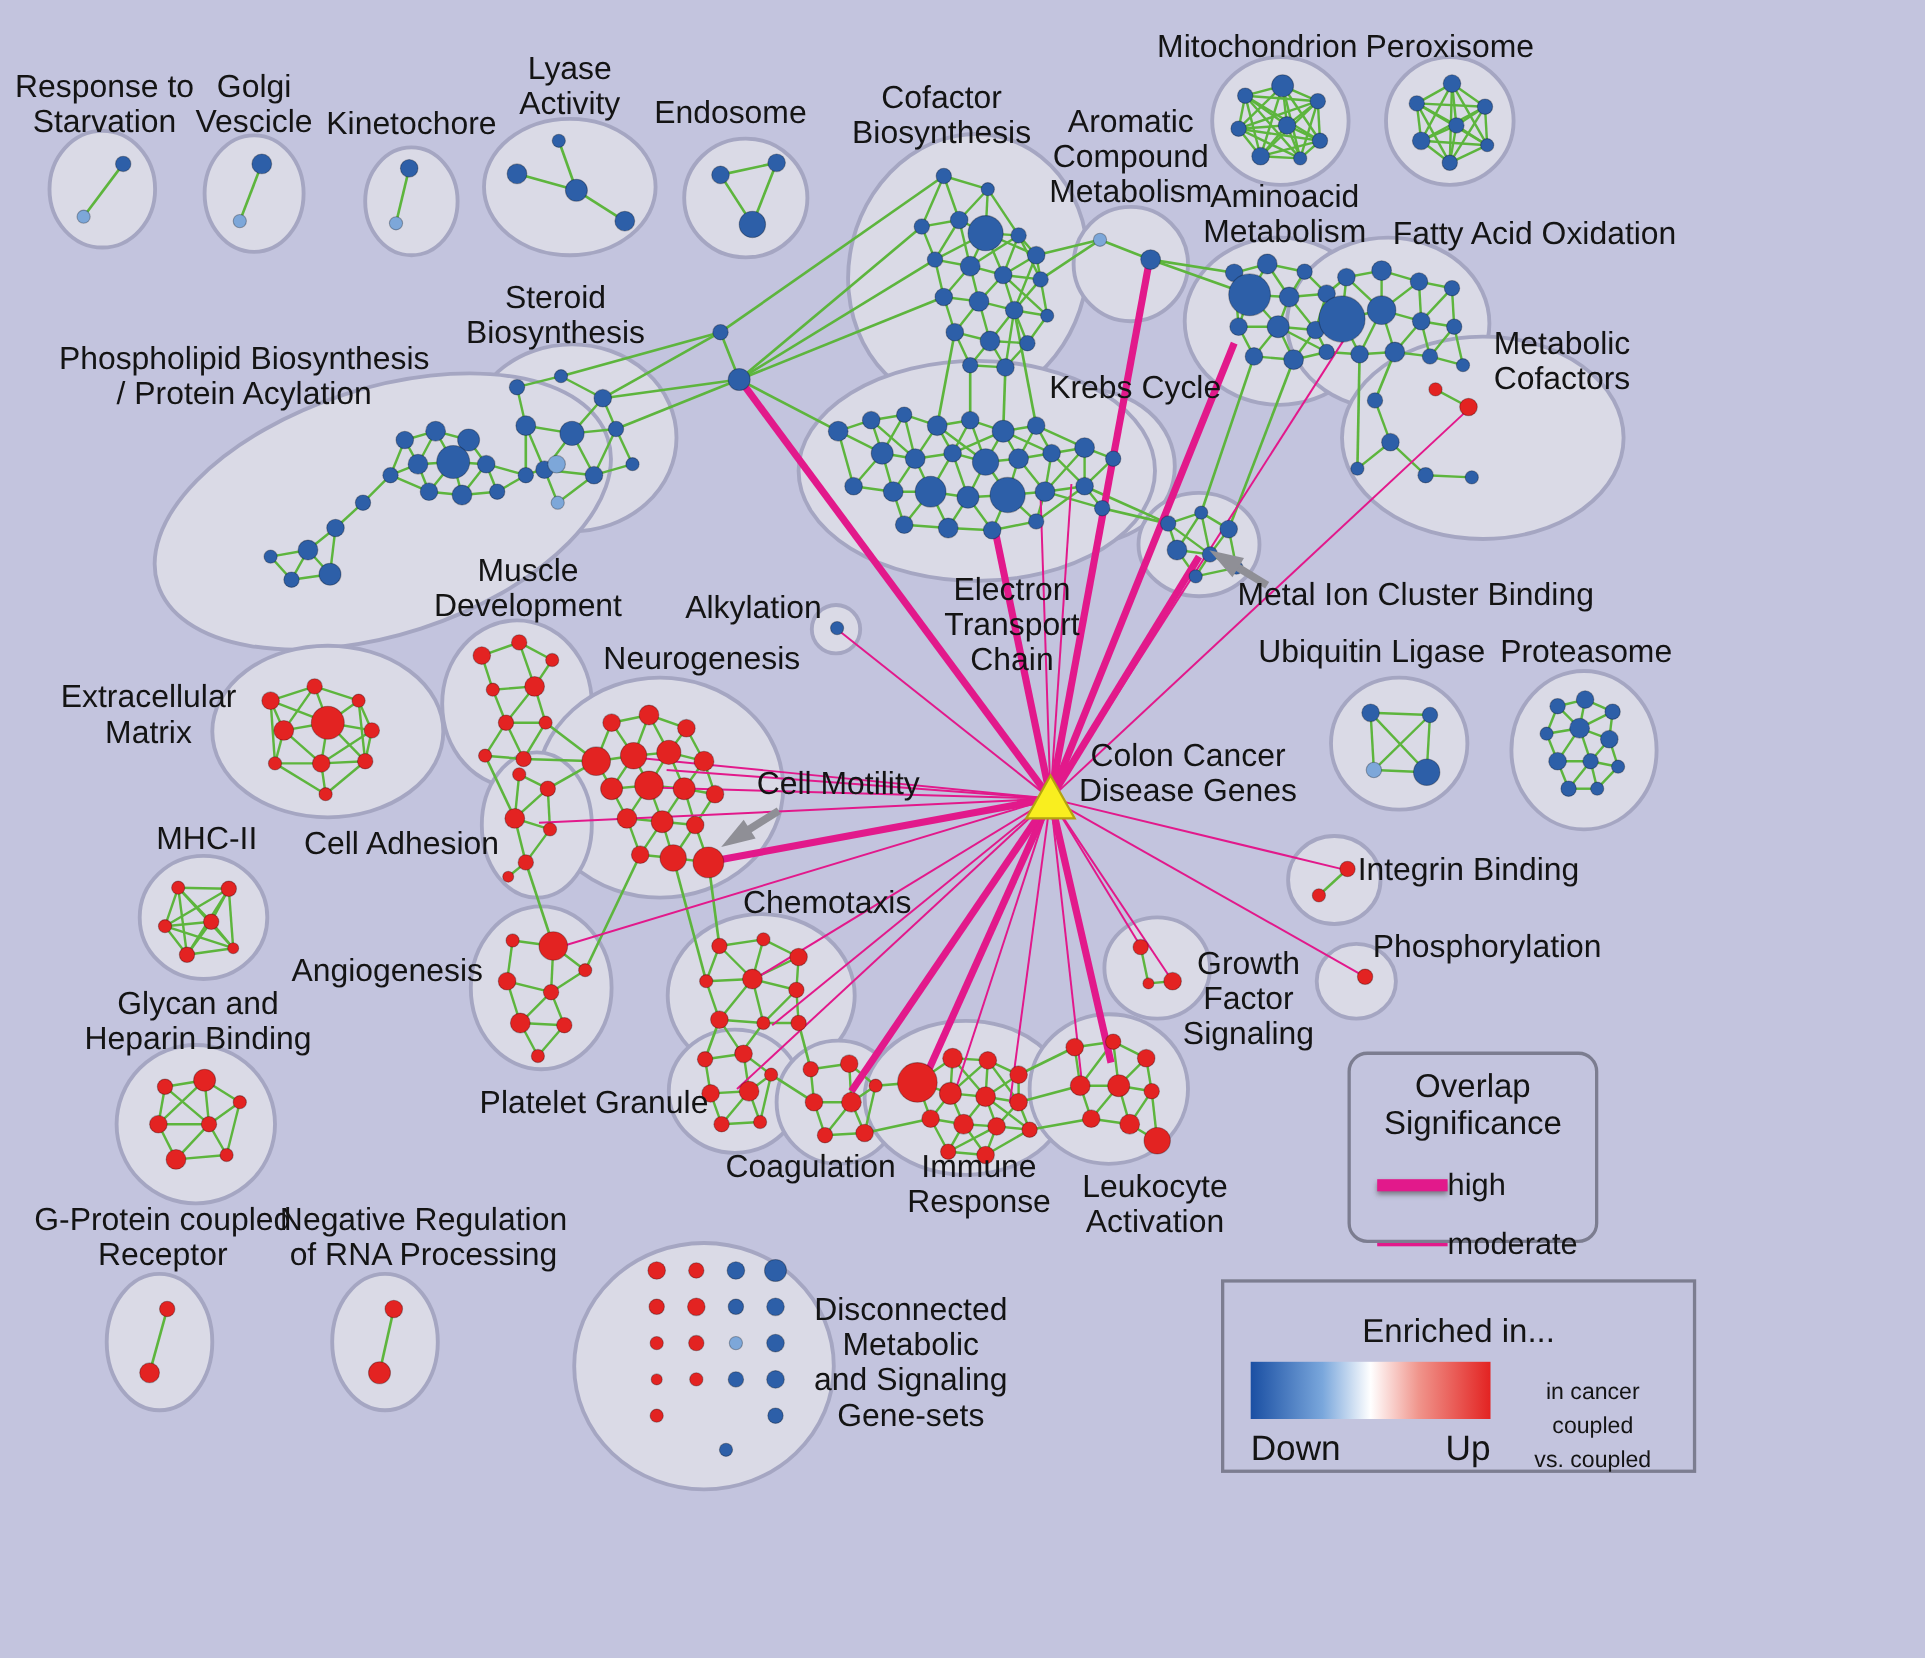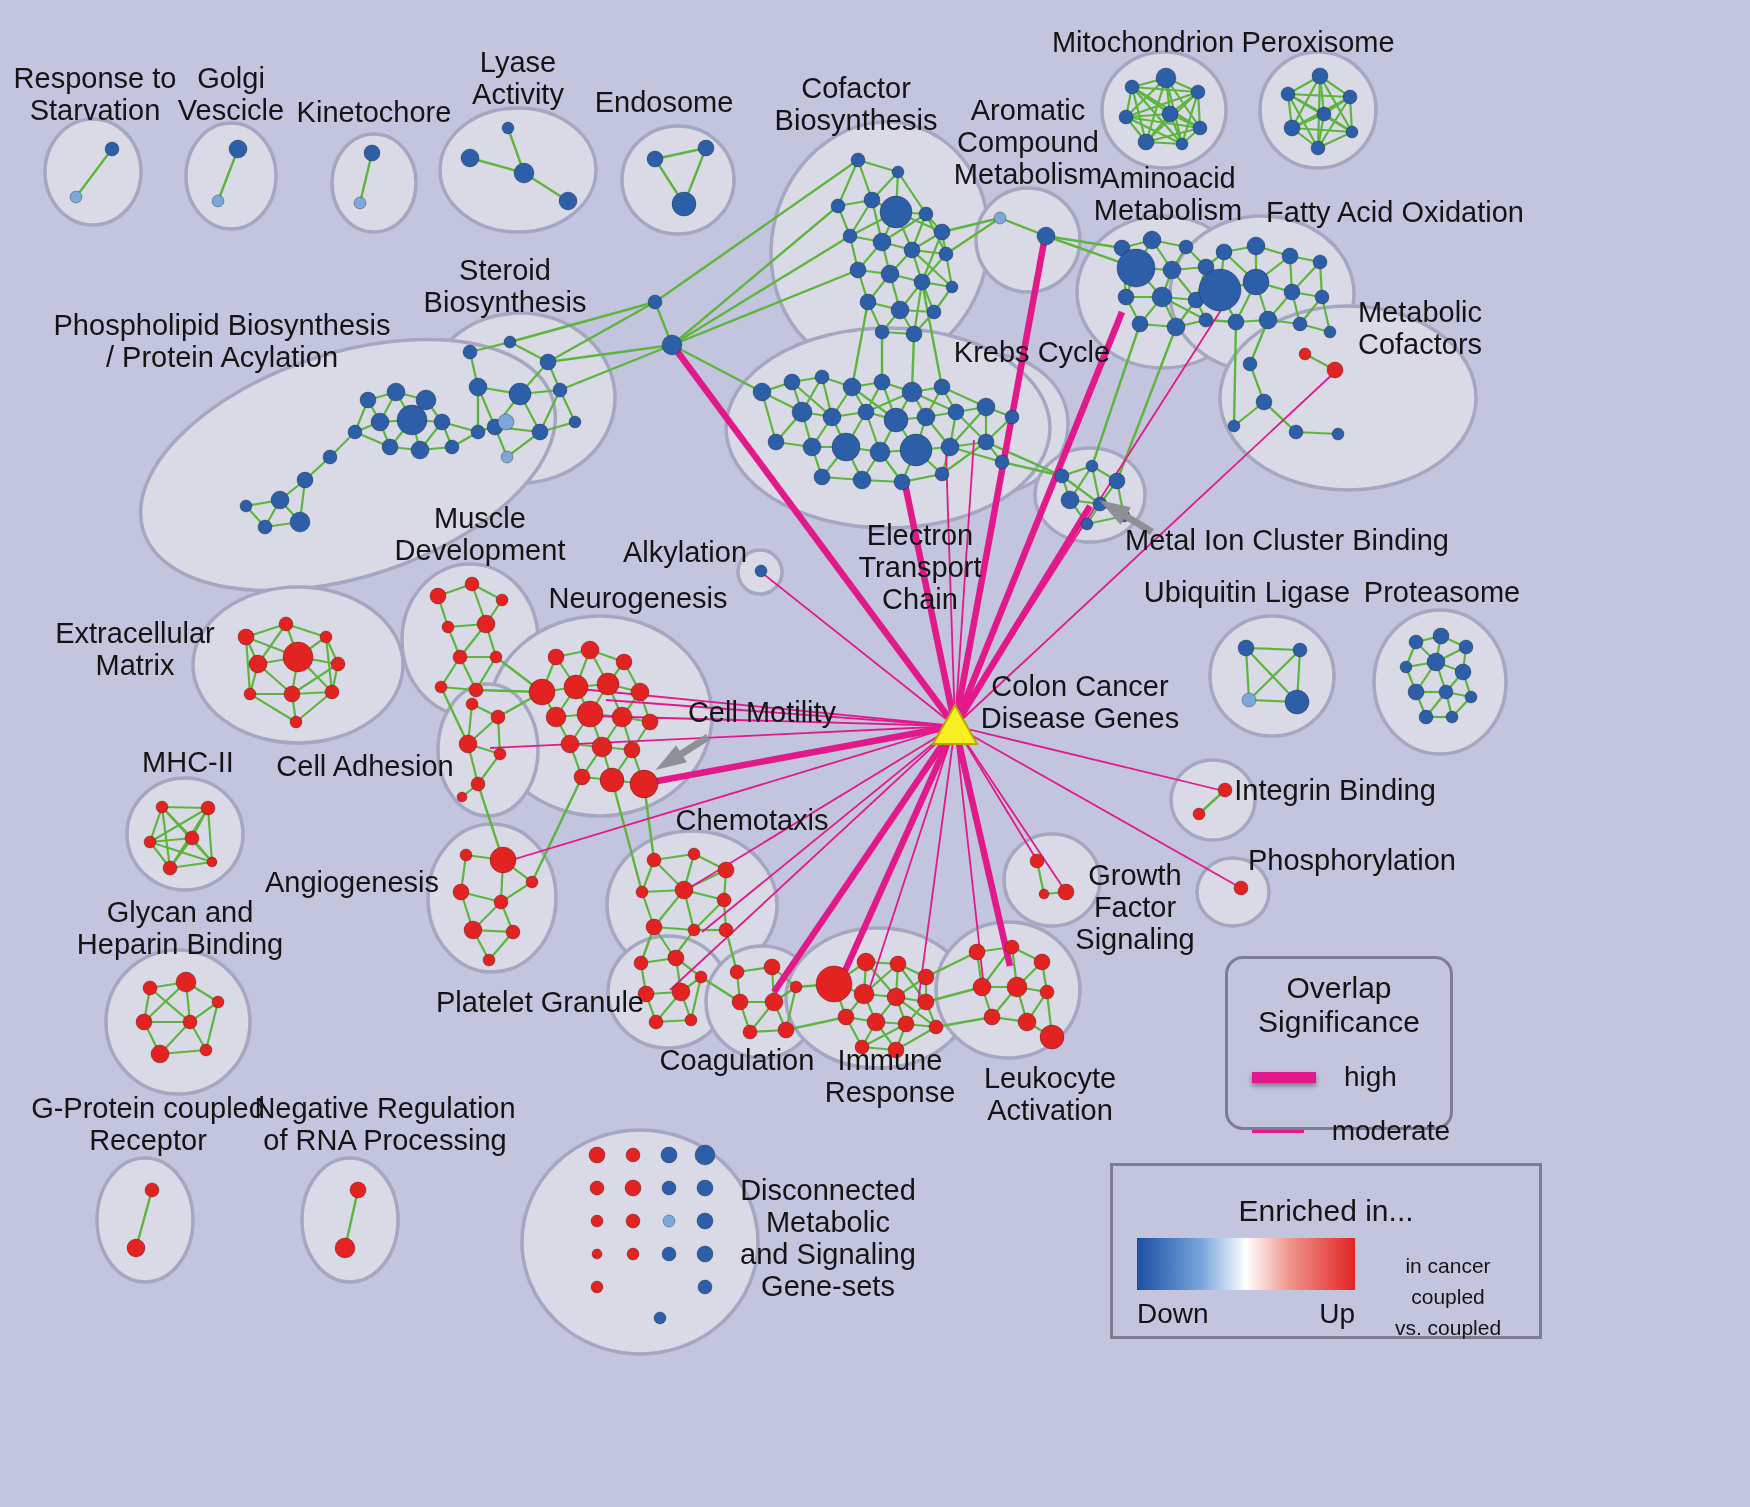--- a/index.html
+++ b/index.html
@@ -3,29 +3,29 @@
 <meta charset="utf-8">
 <style>
   html,body{margin:0;padding:0;background:#ffffff;}
   .figure{position:relative;width:1750px;height:1507px;background:#c3c4de;overflow:hidden;
           font-family:"Liberation Sans",sans-serif;color:#141414;}
   #network-svg{position:absolute;left:0;top:0;}
   svg text{font-family:"Liberation Sans",sans-serif;}
   .legend{position:absolute;box-sizing:border-box;}
   .legend-overlap{left:1225px;top:956px;width:228px;height:174px;border:3px solid #7c7d90;border-radius:18px;}
   .legend-title{font-size:30px;line-height:34px;text-align:center;margin-top:12px;}
-  .legend-row{display:flex;align-items:center;gap:28px;padding-left:24px;margin-top:22px;font-size:28px;}
+  .legend-row{display:flex;align-items:center;gap:0;padding-left:24px;margin-top:22px;font-size:28px;}
   .swatch-high{display:inline-block;width:64px;height:11px;background:#e2198b;box-shadow:0 3px 5px rgba(60,60,60,0.55);}
   .swatch-moderate{display:inline-block;width:64px;height:3px;background:#e2198b;}
   .legend-enriched{left:1110px;top:1163px;width:432px;height:176px;border:3px solid #7c7d90;}
   .legend-title2{font-size:30px;text-align:center;margin-top:28px;}
   .enriched-body{display:flex;gap:18px;padding:10px 16px 0 24px;}
   .gradient-col{width:218px;}
   .gradient-bar{height:52px;background:linear-gradient(90deg,#1a4fa3 0%,#7aa7dc 30%,#ffffff 50%,#f0958c 70%,#e32322 100%);}
-  .gradient-labels{display:flex;justify-content:space-between;font-size:28px;margin-top:8px;text-align:center;}
+  .gradient-labels{display:flex;justify-content:space-between;font-size:32px;margin-top:8px;text-align:center;}
   .enriched-note{flex:1;font-size:21px;line-height:31px;text-align:center;margin-top:12px;}
 </style>
 </head>
 <body>
 
 <div class="figure">
   <svg id="network-svg" width="1750" height="1507" viewBox="0 0 1750 1507">
       <g>
         <ellipse cx="93" cy="172" rx="48" ry="53" fill="#dadae6" stroke="#a5a6c2" stroke-width="3.5"></ellipse>
         <ellipse cx="231" cy="176" rx="45" ry="53" fill="#dadae6" stroke="#a5a6c2" stroke-width="3.5"></ellipse>

